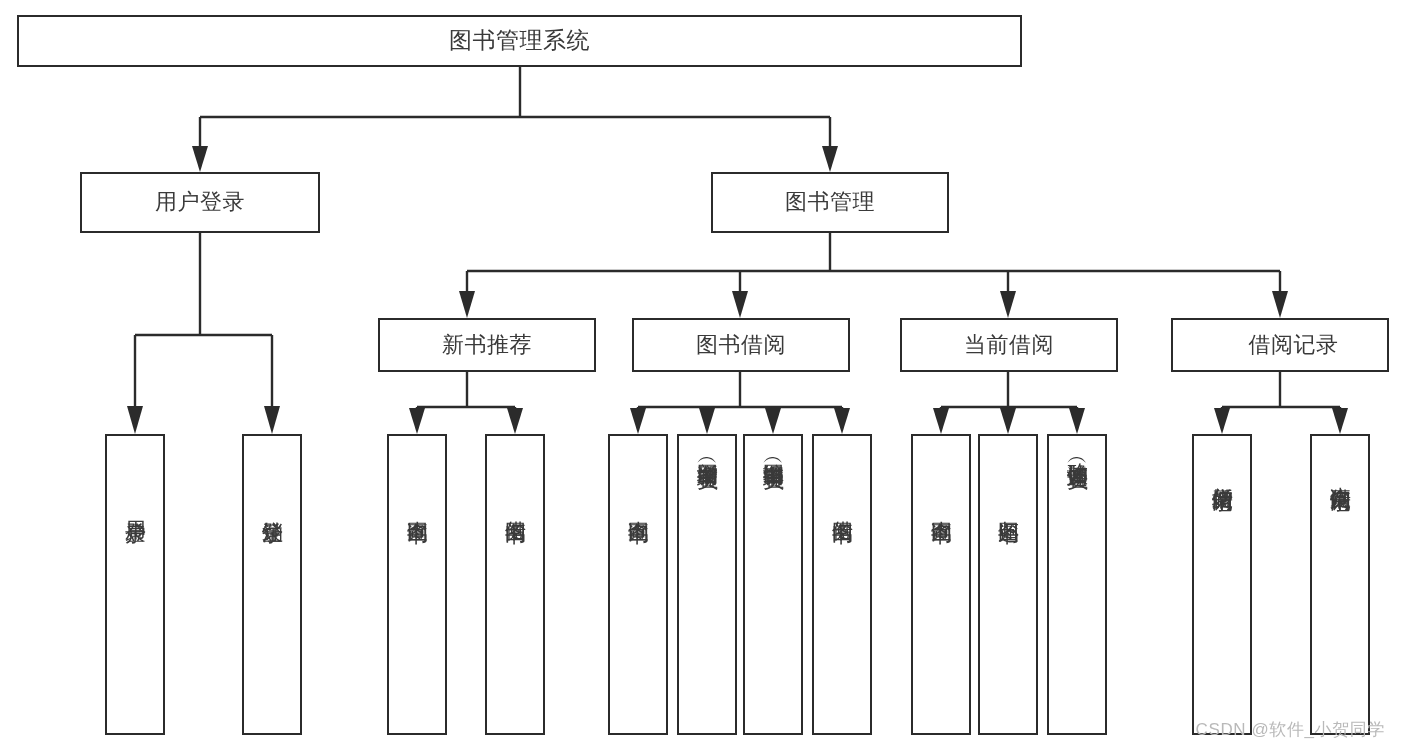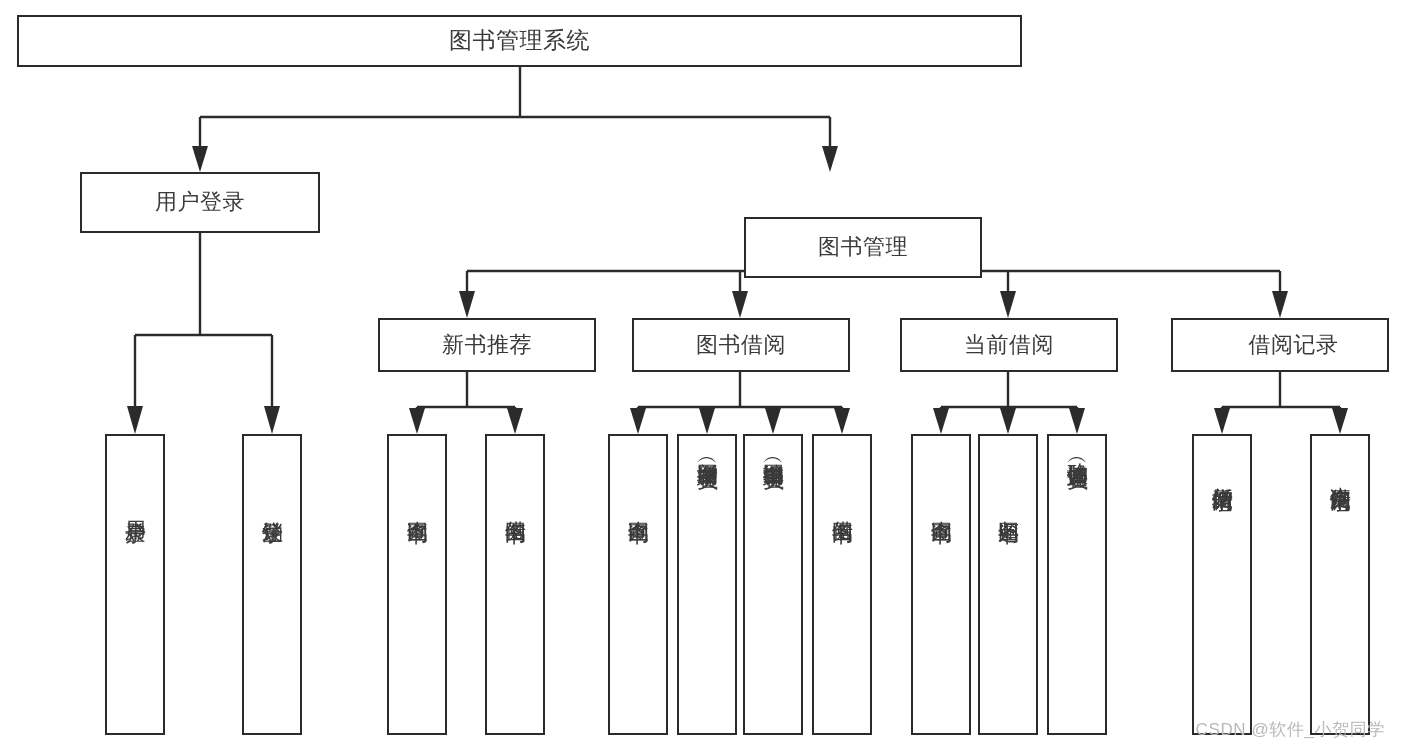--- a/index.html
+++ b/index.html
@@ -156,21 +156,21 @@
   </svg>
 
   <div class="node node-h node-root" style="left:17px; top:15px; width:1005px; height:52px;">
     <span class="node-label">图书管理系统</span>
   </div>
 
   <div class="node node-h" style="left:80px; top:172px; width:240px; height:61px;">
     <span class="node-label">用户登录</span>
   </div>
 
-  <div class="node node-h" style="left:744px; top:172px; width:238px; height:61px;margin-top:45px;">
+  <div class="node node-h" style="left:711px; top:172px; width:238px; height:61px;">
     <span class="node-label">图书管理</span>
   </div>
 
   <div class="node node-h" style="left:378px; top:318px; width:218px; height:54px;">
     <span class="node-label">新书推荐</span>
   </div>
 
   <div class="node node-h" style="left:900px; top:318px; width:218px; height:54px;">
     <span class="node-label">当前借阅</span>
   </div>

